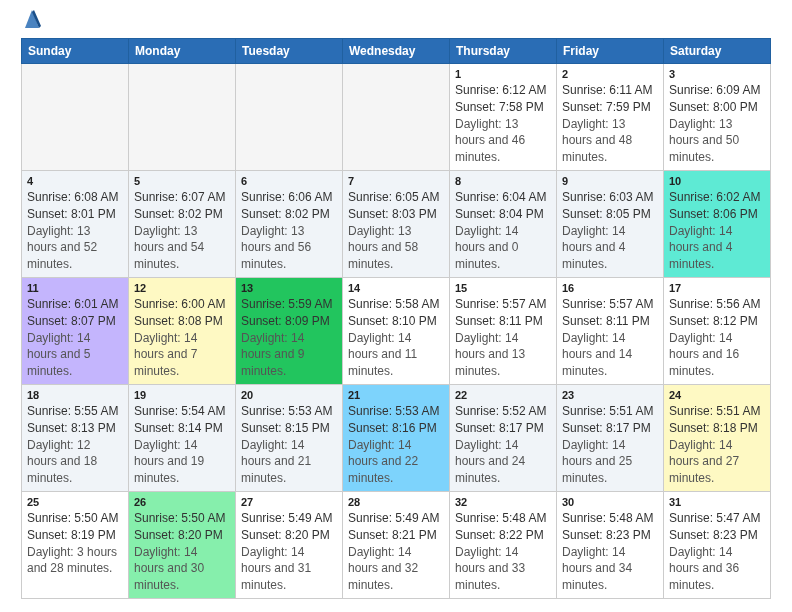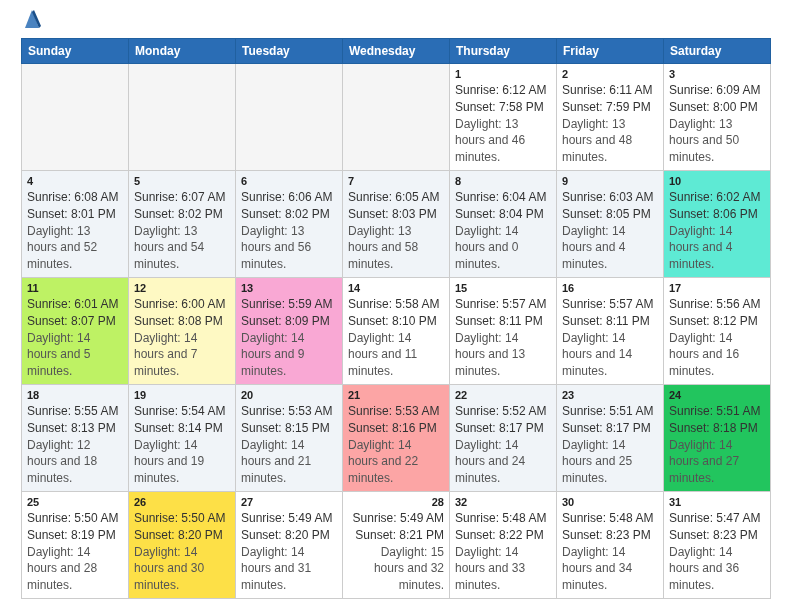--- a/index.html
+++ b/index.html
@@ -180,29 +180,29 @@
           <td style="background-color: rgb(240, 244, 248);">
             <span class="day-number">9</span>
             <div class="day-info">Sunrise: 6:03 AM<br>Sunset: 8:05 PM<br><span class="daylight-label">Daylight: 14 hours and 4 minutes.</span></div>
           </td>
           <td style="background-color: #5eead4;">
             <span class="day-number">10</span>
             <div class="day-info">Sunrise: 6:02 AM<br>Sunset: 8:06 PM<br><span class="daylight-label">Daylight: 14 hours and 4 minutes.</span></div>
           </td>
         </tr>
         <tr>
-          <td style="background-color: #bef264;">
+          <td style="background-color: #c4b5fd;">
             <span class="day-number">11</span>
             <div class="day-info">Sunrise: 6:01 AM<br>Sunset: 8:07 PM<br><span class="daylight-label">Daylight: 14 hours and 5 minutes.</span></div>
           </td>
           <td style="background-color: #fef9c3;">
             <span class="day-number">12</span>
             <div class="day-info">Sunrise: 6:00 AM<br>Sunset: 8:08 PM<br><span class="daylight-label">Daylight: 14 hours and 7 minutes.</span></div>
           </td>
-          <td style="background-color: #f9a8d4;">
+          <td style="background-color: #22c55e;">
             <span class="day-number">13</span>
             <div class="day-info">Sunrise: 5:59 AM<br>Sunset: 8:09 PM<br><span class="daylight-label">Daylight: 14 hours and 9 minutes.</span></div>
           </td>
           <td style="background-color: rgb(255, 255, 255);">
             <span class="day-number">14</span>
             <div class="day-info">Sunrise: 5:58 AM<br>Sunset: 8:10 PM<br><span class="daylight-label">Daylight: 14 hours and 11 minutes.</span></div>
           </td>
           <td style="background-color: rgb(255, 255, 255);">
             <span class="day-number">15</span>
             <div class="day-info">Sunrise: 5:57 AM<br>Sunset: 8:11 PM<br><span class="daylight-label">Daylight: 14 hours and 13 minutes.</span></div>
@@ -222,53 +222,53 @@
             <div class="day-info">Sunrise: 5:55 AM<br>Sunset: 8:13 PM<br><span class="daylight-label">Daylight: 12 hours and 18 minutes.</span></div>
           </td>
           <td style="background-color: rgb(240, 244, 248);">
             <span class="day-number">19</span>
             <div class="day-info">Sunrise: 5:54 AM<br>Sunset: 8:14 PM<br><span class="daylight-label">Daylight: 14 hours and 19 minutes.</span></div>
           </td>
           <td style="background-color: rgb(240, 244, 248);">
             <span class="day-number">20</span>
             <div class="day-info">Sunrise: 5:53 AM<br>Sunset: 8:15 PM<br><span class="daylight-label">Daylight: 14 hours and 21 minutes.</span></div>
           </td>
-          <td style="background-color: #fca5a5;">
+          <td style="background-color: #7dd3fc;">
             <span class="day-number">21</span>
             <div class="day-info">Sunrise: 5:53 AM<br>Sunset: 8:16 PM<br><span class="daylight-label">Daylight: 14 hours and 22 minutes.</span></div>
           </td>
           <td style="background-color: rgb(240, 244, 248);">
             <span class="day-number">22</span>
             <div class="day-info">Sunrise: 5:52 AM<br>Sunset: 8:17 PM<br><span class="daylight-label">Daylight: 14 hours and 24 minutes.</span></div>
           </td>
           <td style="background-color: rgb(240, 244, 248);">
             <span class="day-number">23</span>
             <div class="day-info">Sunrise: 5:51 AM<br>Sunset: 8:17 PM<br><span class="daylight-label">Daylight: 14 hours and 25 minutes.</span></div>
           </td>
-          <td style="background-color: #22c55e;">
+          <td style="background-color: #fef9c3;">
             <span class="day-number">24</span>
             <div class="day-info">Sunrise: 5:51 AM<br>Sunset: 8:18 PM<br><span class="daylight-label">Daylight: 14 hours and 27 minutes.</span></div>
           </td>
         </tr>
         <tr>
           <td style="background-color: rgb(255, 255, 255);">
             <span class="day-number">25</span>
-            <div class="day-info">Sunrise: 5:50 AM<br>Sunset: 8:19 PM<br><span class="daylight-label">Daylight: 14 hours and 28 minutes.</span></div>
-          </td>
-          <td style="background-color: #fde047;">
+            <div class="day-info">Sunrise: 5:50 AM<br>Sunset: 8:19 PM<br><span class="daylight-label">Daylight: 3 hours and 28 minutes.</span></div>
+          </td>
+          <td style="background-color: #86efac;">
             <span class="day-number">26</span>
             <div class="day-info">Sunrise: 5:50 AM<br>Sunset: 8:20 PM<br><span class="daylight-label">Daylight: 14 hours and 30 minutes.</span></div>
           </td>
           <td style="background-color: rgb(255, 255, 255);">
             <span class="day-number">27</span>
             <div class="day-info">Sunrise: 5:49 AM<br>Sunset: 8:20 PM<br><span class="daylight-label">Daylight: 14 hours and 31 minutes.</span></div>
           </td>
-          <td style="background-color: rgb(255, 255, 255); text-align: right;">
+          <td style="background-color: rgb(255, 255, 255);">
             <span class="day-number">28</span>
-            <div class="day-info">Sunrise: 5:49 AM<br>Sunset: 8:21 PM<br><span class="daylight-label">Daylight: 15 hours and 32 minutes.</span></div>
+            <div class="day-info">Sunrise: 5:49 AM<br>Sunset: 8:21 PM<br><span class="daylight-label">Daylight: 14 hours and 32 minutes.</span></div>
           </td>
           <td style="background-color: rgb(255, 255, 255);">
             <span class="day-number">32</span>
             <div class="day-info">Sunrise: 5:48 AM<br>Sunset: 8:22 PM<br><span class="daylight-label">Daylight: 14 hours and 33 minutes.</span></div>
           </td>
           <td style="background-color: rgb(255, 255, 255); margin-top: 24px;">
             <span class="day-number">30</span>
             <div class="day-info">Sunrise: 5:48 AM<br>Sunset: 8:23 PM<br><span class="daylight-label">Daylight: 14 hours and 34 minutes.</span></div>
           </td>
           <td style="background-color: rgb(255, 255, 255); margin-top: 12px;">

